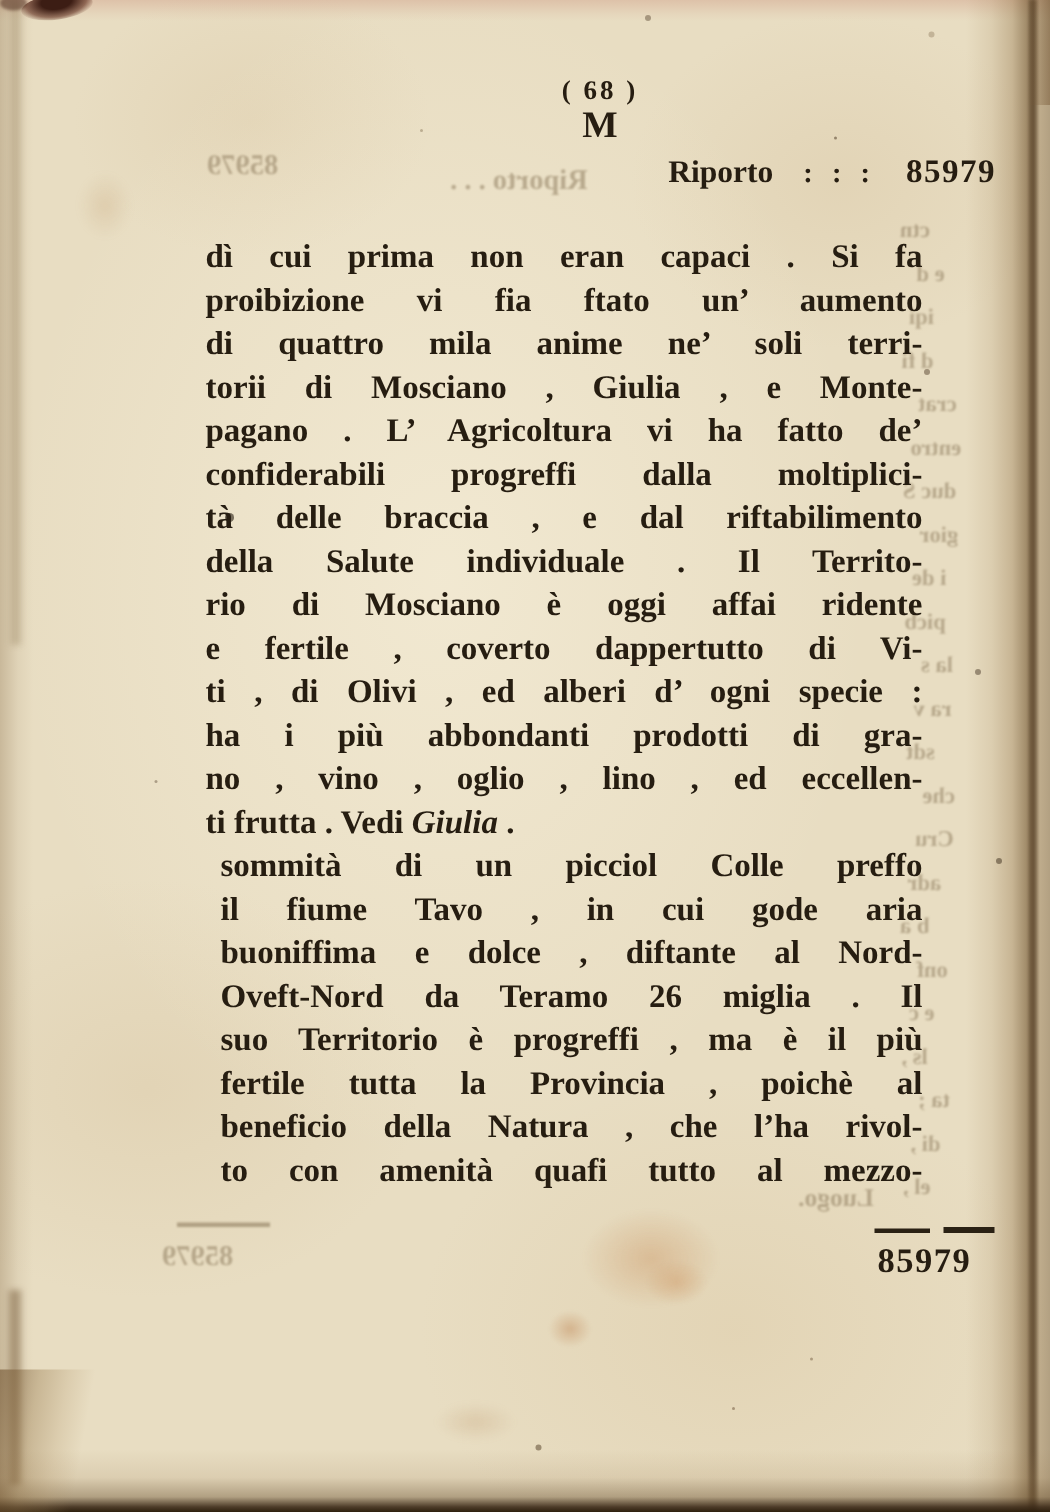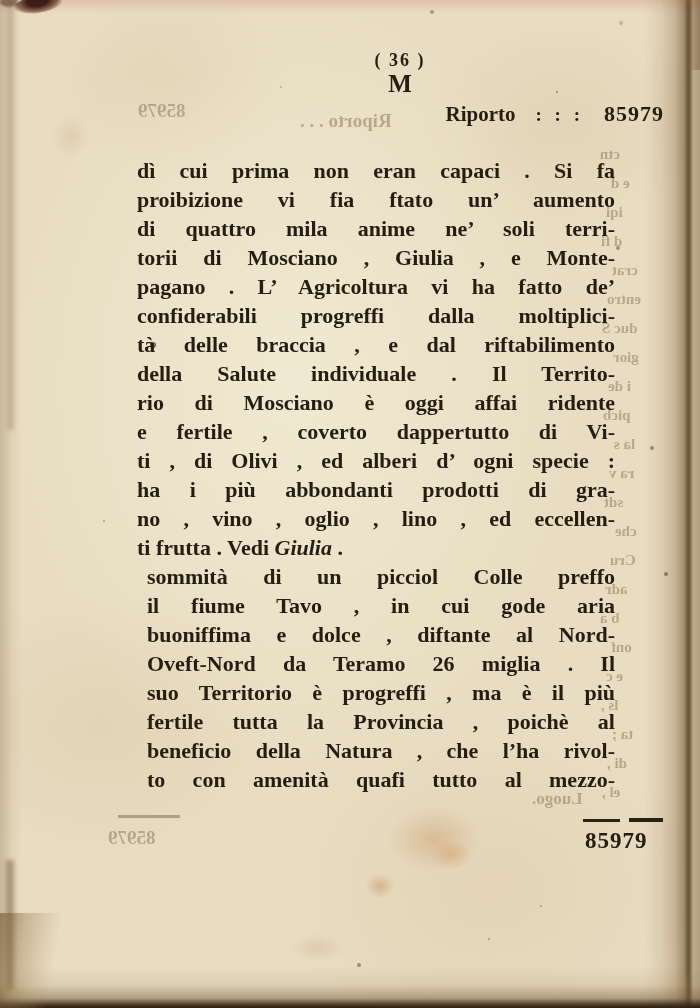--- a/index.html
+++ b/index.html
@@ -135,21 +135,21 @@
       <span class="bleed" style="left: 600px; top: 610px; font-size: 15px;">b a</span>
       <span class="bleed" style="left: 611px; top: 639px; font-size: 15px;">onf</span>
       <span class="bleed" style="left: 606px; top: 668px; font-size: 15px;">e c</span>
       <span class="bleed" style="left: 601px; top: 697px; font-size: 15px;">ls ,</span>
       <span class="bleed" style="left: 612px; top: 726px; font-size: 15px;">ta ;</span>
       <span class="bleed" style="left: 607px; top: 755px; font-size: 15px;">di ,</span>
       <span class="bleed" style="left: 602px; top: 784px; font-size: 15px;">el ,</span>
     </div>
   <div class="bleed-dash"></div>
 
-  <div class="pagenum ink">( 36 )</div>
+  <div class="pagenum ink">( 68 )</div>
   <div class="letterM ink">M</div>
   <div class="riporto ink">
     <span>Riporto</span>
     <span class="dots">: : :</span>
     <span class="val">85979</span>
   </div>
 
   <div class="text-block">
       <div class="line body"><span>dì cui prima non eran capaci . Si fa</span></div>
       <div class="line body"><span>proibizione vi fia ftato un’ aumento</span></div>

